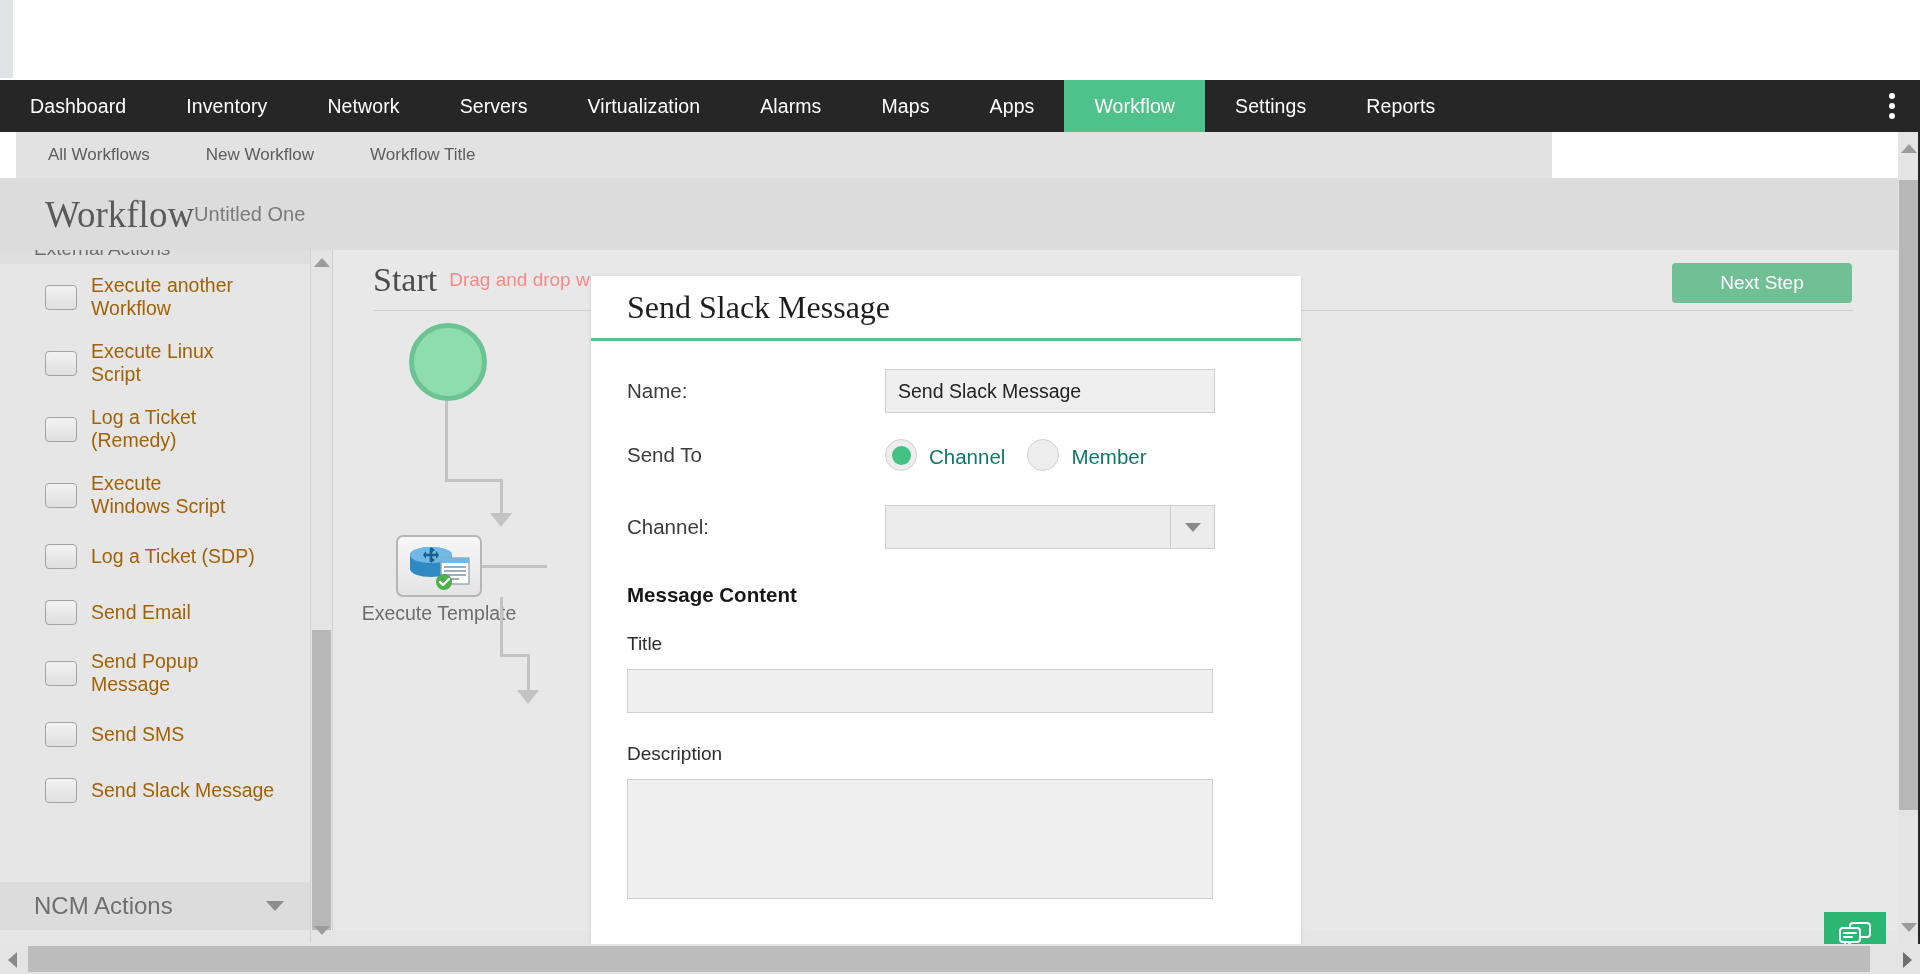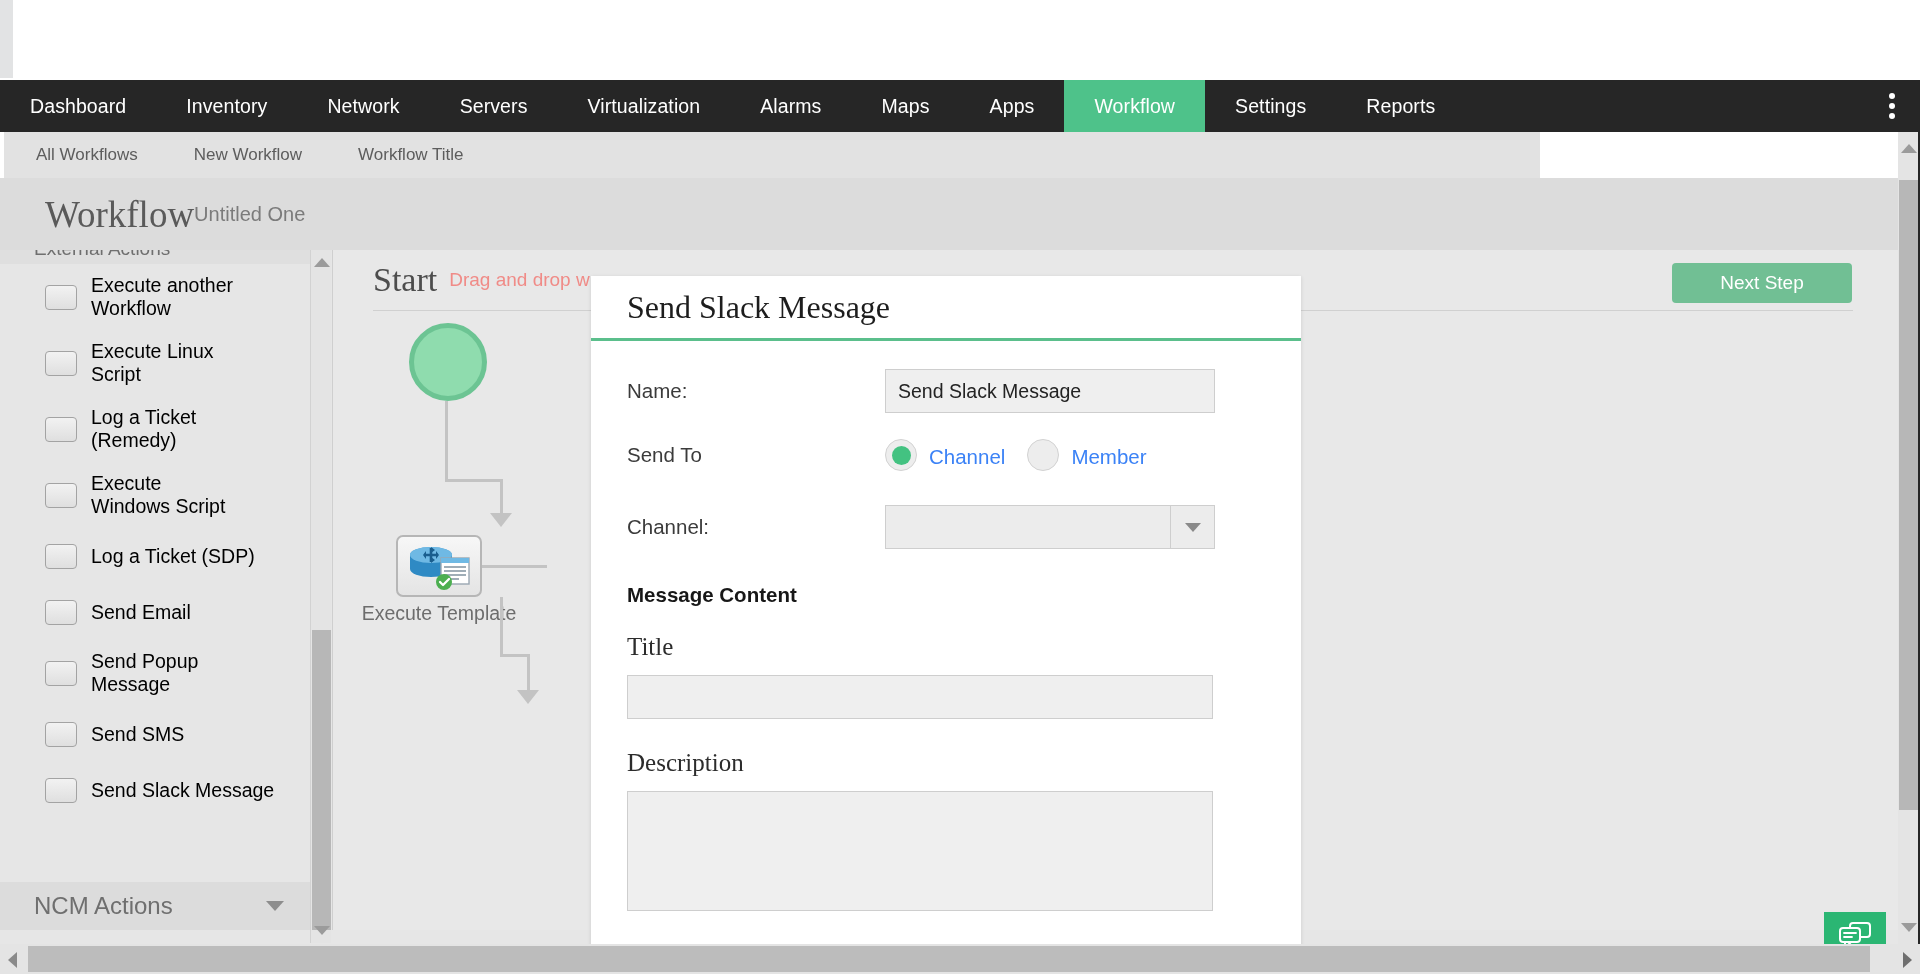--- a/index.html
+++ b/index.html
@@ -48,21 +48,21 @@
     gap: 4px;
     cursor: pointer;
   }
   .nav-kebab i {
     display: block; width: 6px; height: 6px;
     border-radius: 50%; background: #ffffff;
   }
 
   
   .subnav {
-    position: absolute; left: 4px; top: 132px;
+    position: absolute; left: 16px; top: 132px;
     width: 1536px; height: 46px;
     background: #e2e2e2;
     display: flex; align-items: center;
   }
   .subnav-item {
     color: #5d5d5d;
     font-size: 17px;
     padding: 0 24px;
     margin-left: 8px;
     cursor: pointer;
@@ -126,21 +126,21 @@
   .side-item.two-line { height: 66px; }
   .side-chk {
     flex: 0 0 auto;
     width: 32px; height: 25px;
     border: 1px solid #a3a3a3;
     border-radius: 4px;
     background: linear-gradient(#f2f2f2, #dfdfdf);
     margin-right: 14px;
   }
   .side-label {
-    color: #000000;
+    color: #a16207;
     font-size: 19.5px;
     line-height: 23px;
     max-width: 150px;
   }
   .side-footgroup {
     position: absolute; left: 0; bottom: 0;
     width: 318px; height: 48px;
     background: #dcdcdc;
     display: flex; align-items: center;
     cursor: pointer;
@@ -284,21 +284,21 @@
     width: 32px; height: 32px; border-radius: 50%;
     background: #ededed; border: 1px solid #d2d2d2;
     display: flex; align-items: center; justify-content: center;
     cursor: pointer;
   }
   .radio.on::after {
     content: ""; width: 19px; height: 19px;
     border-radius: 50%; background: #43c281;
   }
   .radio-label {
-    font-size: 20.5px; color: #3b82f6;
+    font-size: 20.5px; color: #0f766e;
     margin: 4px 22px 0 12px;
   }
   .selectwrap {
     width: 330px; height: 44px;
     background: #ececec; border: 1px solid #cecece;
     display: flex; cursor: pointer;
   }
   .selectwrap .val { flex: 1; }
   .selectwrap .arrowbox {
     width: 44px;
@@ -309,23 +309,22 @@
     width: 0; height: 0;
     border-left: 8px solid transparent;
     border-right: 8px solid transparent;
     border-top: 9px solid #8a8a8a;
   }
   .sectionhead {
     font-size: 20.5px; font-weight: bold;
     color: #171717; margin: 34px 0 26px 0;
   }
   .fieldlabel {
-    font-size: 25px; color: #2c2c2c;
+    font-size: 19px; color: #2c2c2c;
     margin-bottom: 14px;
-    font-family: Liberation Serif, serif;
   }
   .bigfield {
     width: 586px; height: 44px;
     background: #efefef; border: 1px solid #cecece;
     padding: 0 12px; font-size: 19.5px;
     font-family: "Liberation Sans", sans-serif;
     margin-bottom: 30px;
   }
   .bigarea {
     width: 586px; height: 120px;

